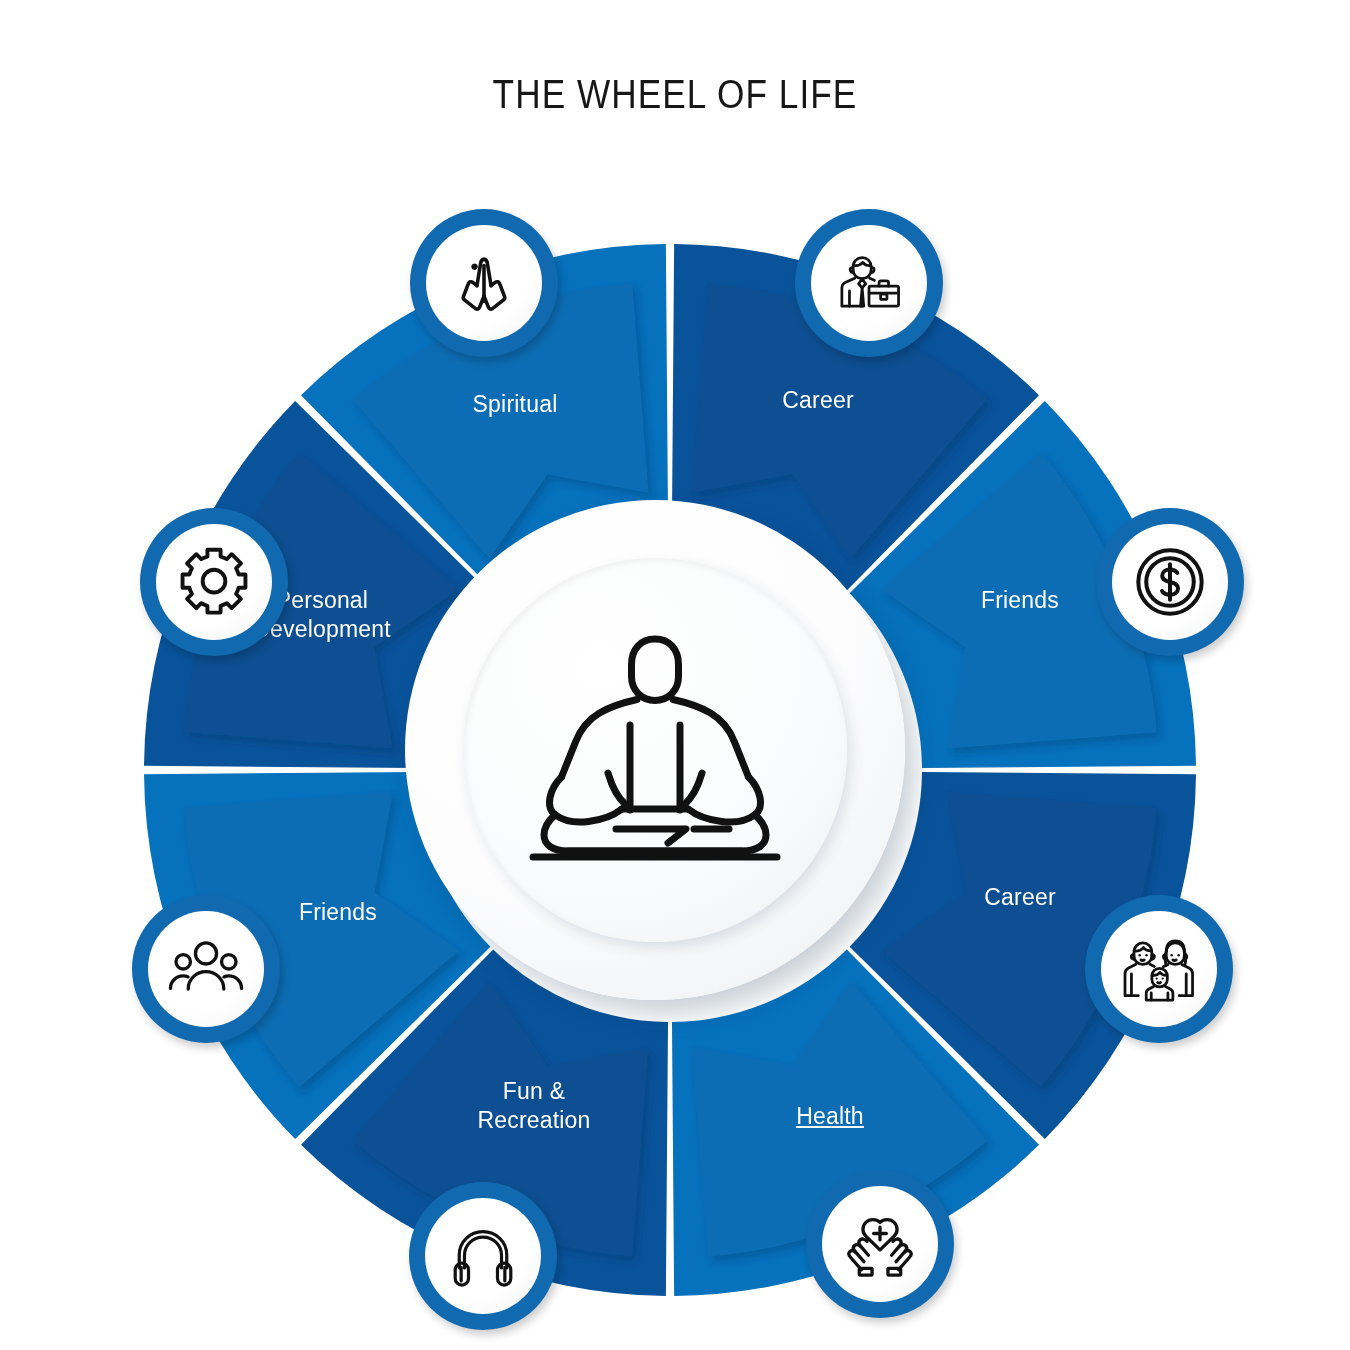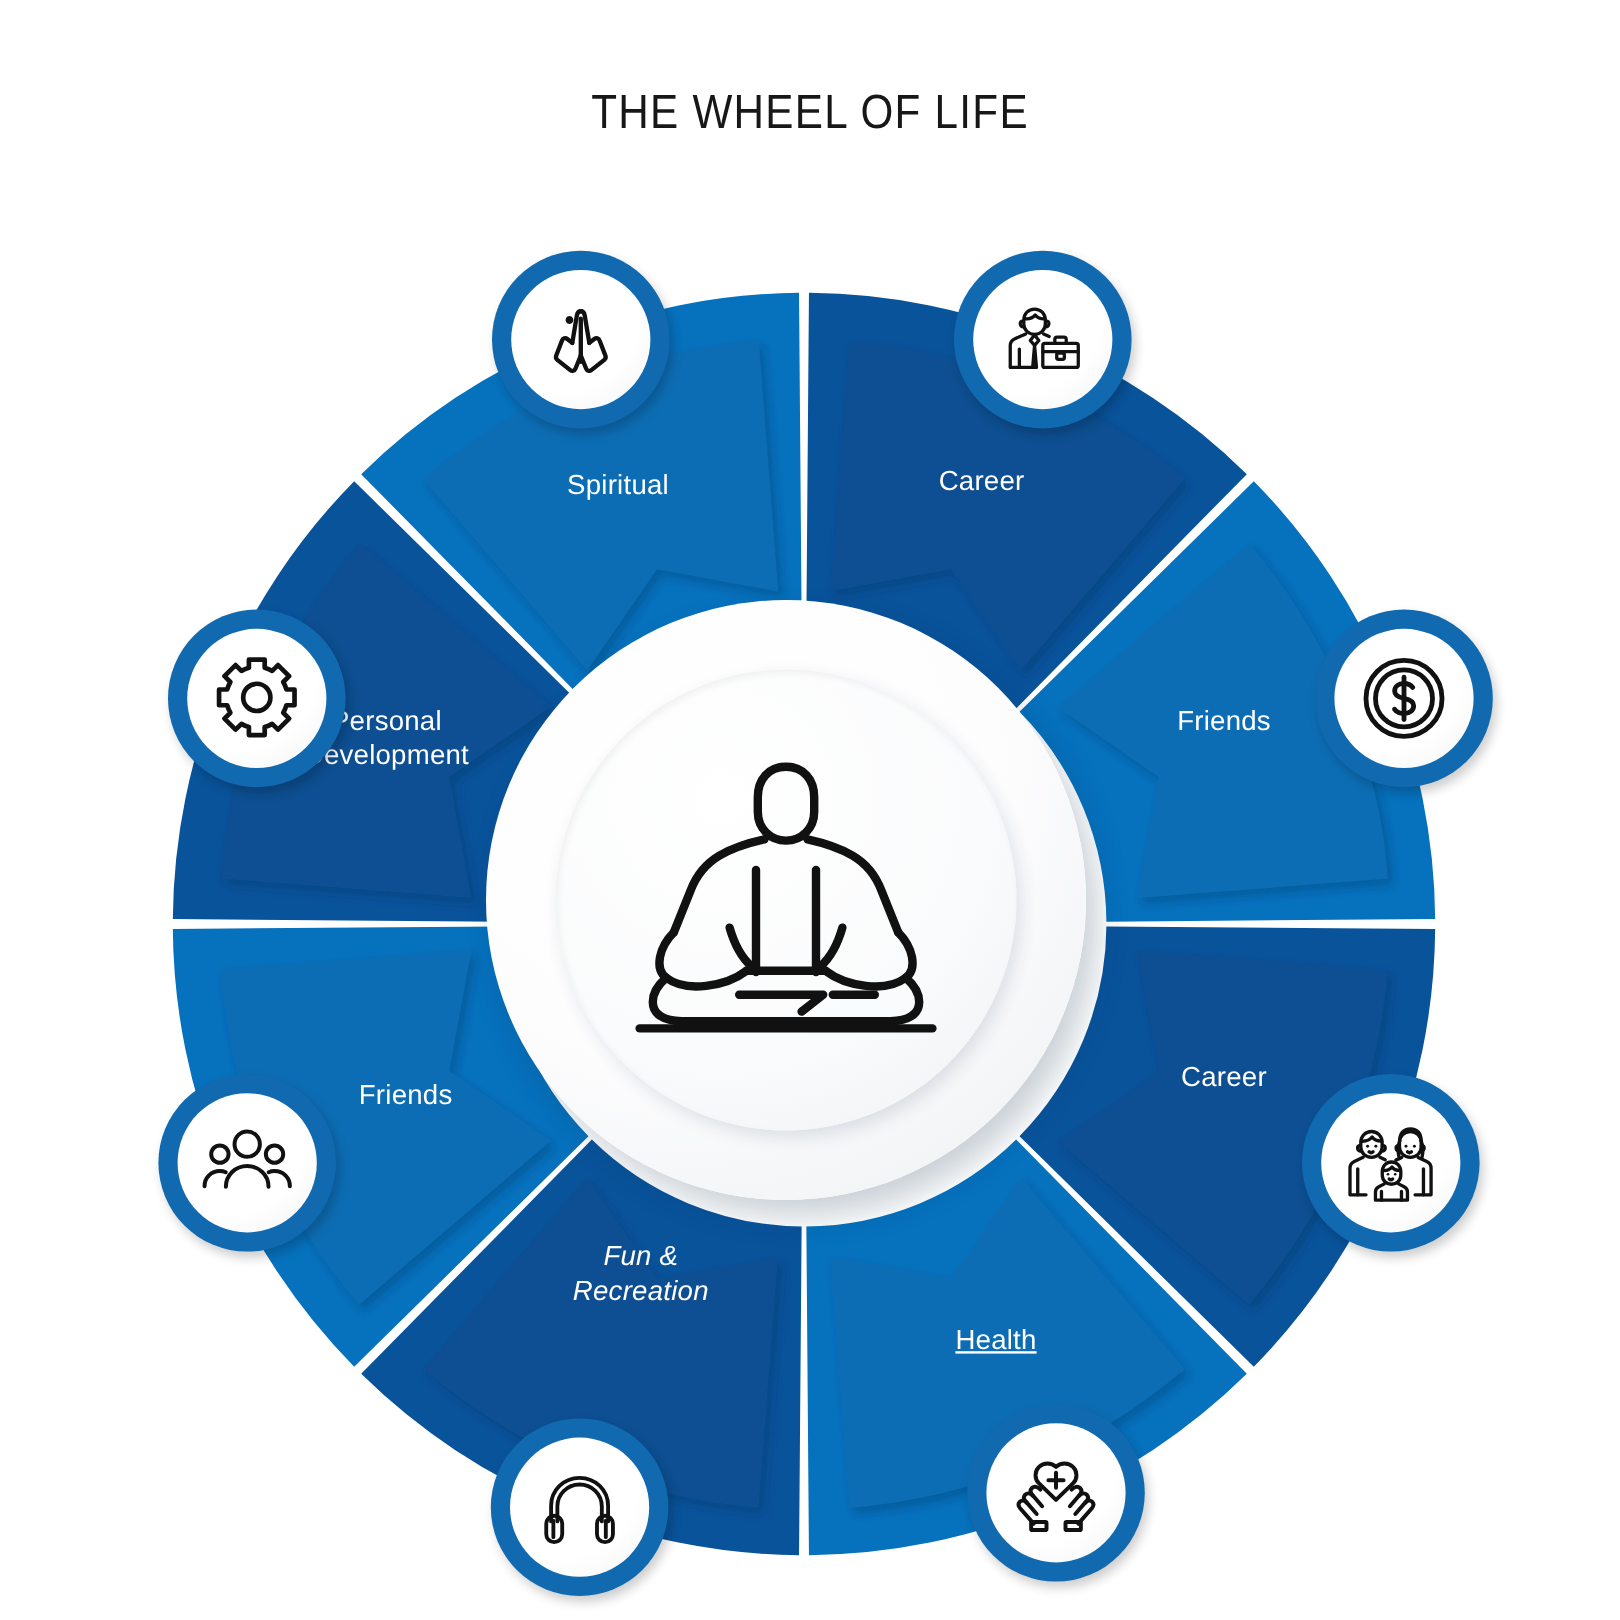--- a/index.html
+++ b/index.html
@@ -111,21 +111,21 @@
         <path d="M183.47111376929251 732.1365233621201 A488 488 0 0 1 299.19860421318504 452.74564639307187 L458.76477862964225 589.2690362649057 L374.3585495963882 647.5413016431714 L392.83805251611335 748.4302325710438 Z" fill="#0A4F92" filter="url(#chevShadow)"></path>
         <path d="M352.74564639307175 399.19860421318515 A488 488 0 0 1 632.1365233621199 283.4711137692925 L648.4302325710437 492.83805251611335 L547.5413016431713 474.35854959638823 L489.2690362649056 558.7647786296424 Z" fill="#0C6DB4" filter="url(#chevShadow)"></path>
       </g>
   </svg>
 
   <div class="seg-label" style="left:415px;top:390px;width:200px;">Spiritual</div>
   <div class="seg-label" style="left:718px;top:386px;width:200px;">Career</div>
   <div class="seg-label" style="left:920px;top:586px;width:200px;">Friends</div>
   <div class="seg-label" style="left:920px;top:883px;width:200px;">Career</div>
   <div class="seg-label" style="left:730px;top:1102px;width:200px;text-decoration:underline;">Health</div>
-  <div class="seg-label" style="left:434px;top:1032px;width:200px;font-style:italic;">Fun &amp;
+  <div class="seg-label" style="left:434px;top:1077px;width:200px;">Fun &amp;
 Recreation</div>
   <div class="seg-label" style="left:238px;top:898px;width:200px;">Friends</div>
   <div class="seg-label" style="left:222px;top:586px;width:200px;">Personal
 Development</div>
 
   <div class="icon-badge" style="left:410px;top:209px;">
     <div class="inner">
       <svg width="72" height="72" viewBox="0 0 64 64" fill="none" stroke="#111" stroke-width="3.2" stroke-linecap="round" stroke-linejoin="round">
         <path d="M32 11c-1.6 0-2.6 1.4-2.9 3l-3.4 20.4"></path>
         <path d="M32 11c1.6 0 2.6 1.4 2.9 3l3.4 20.4"></path>

